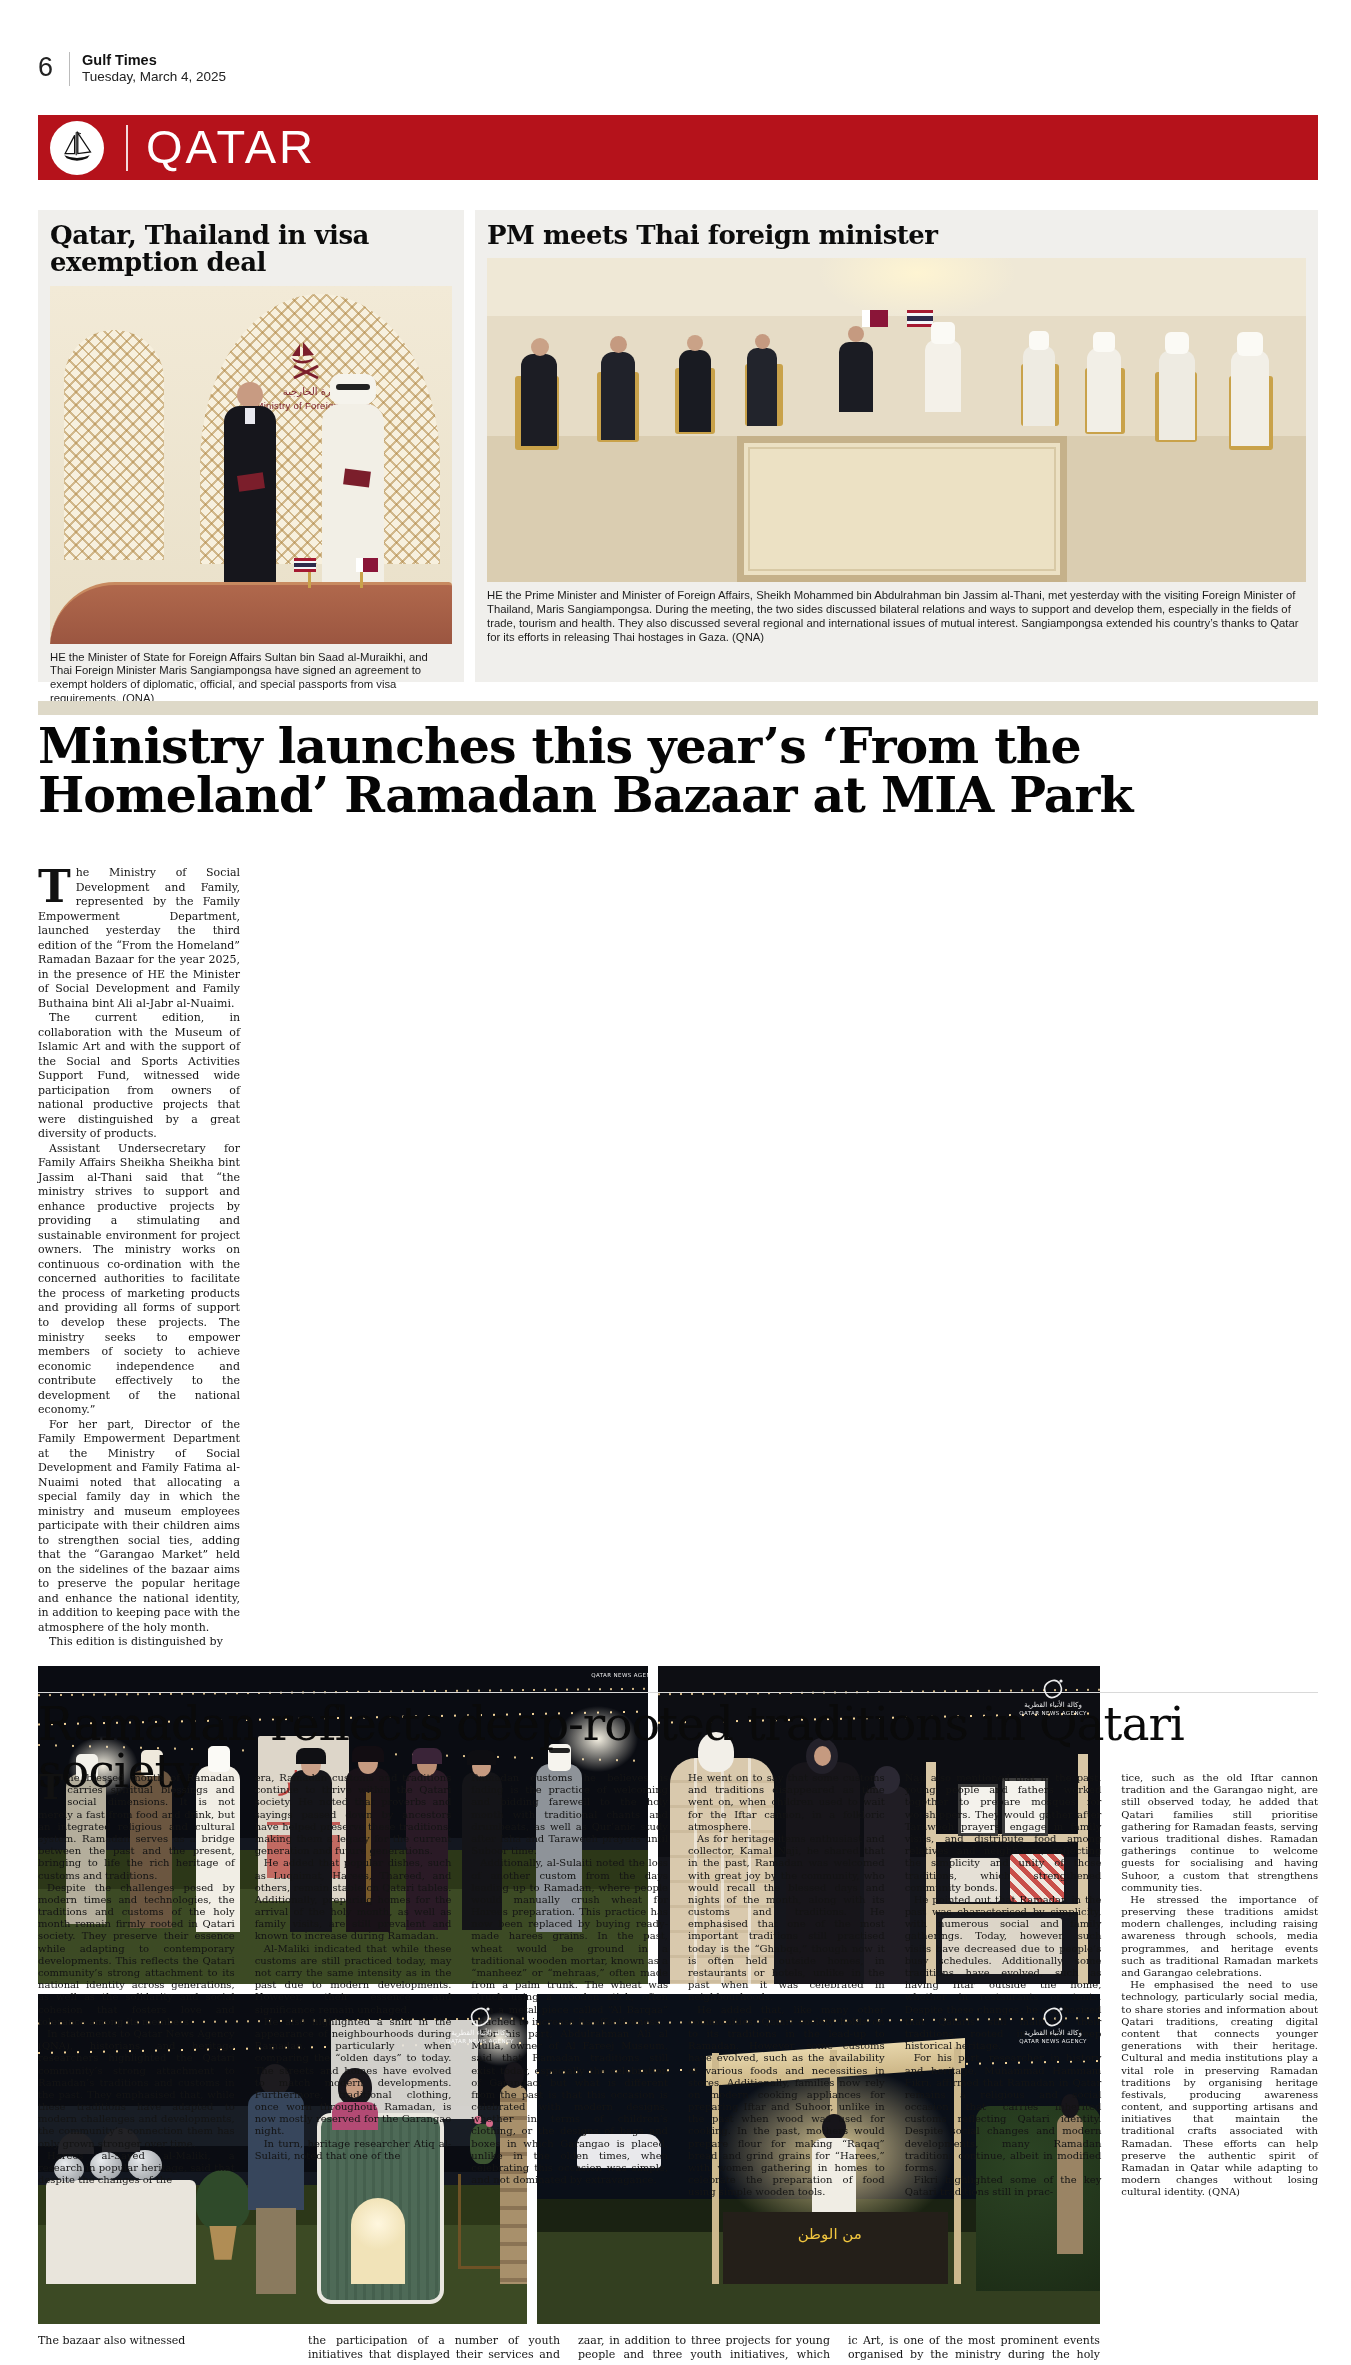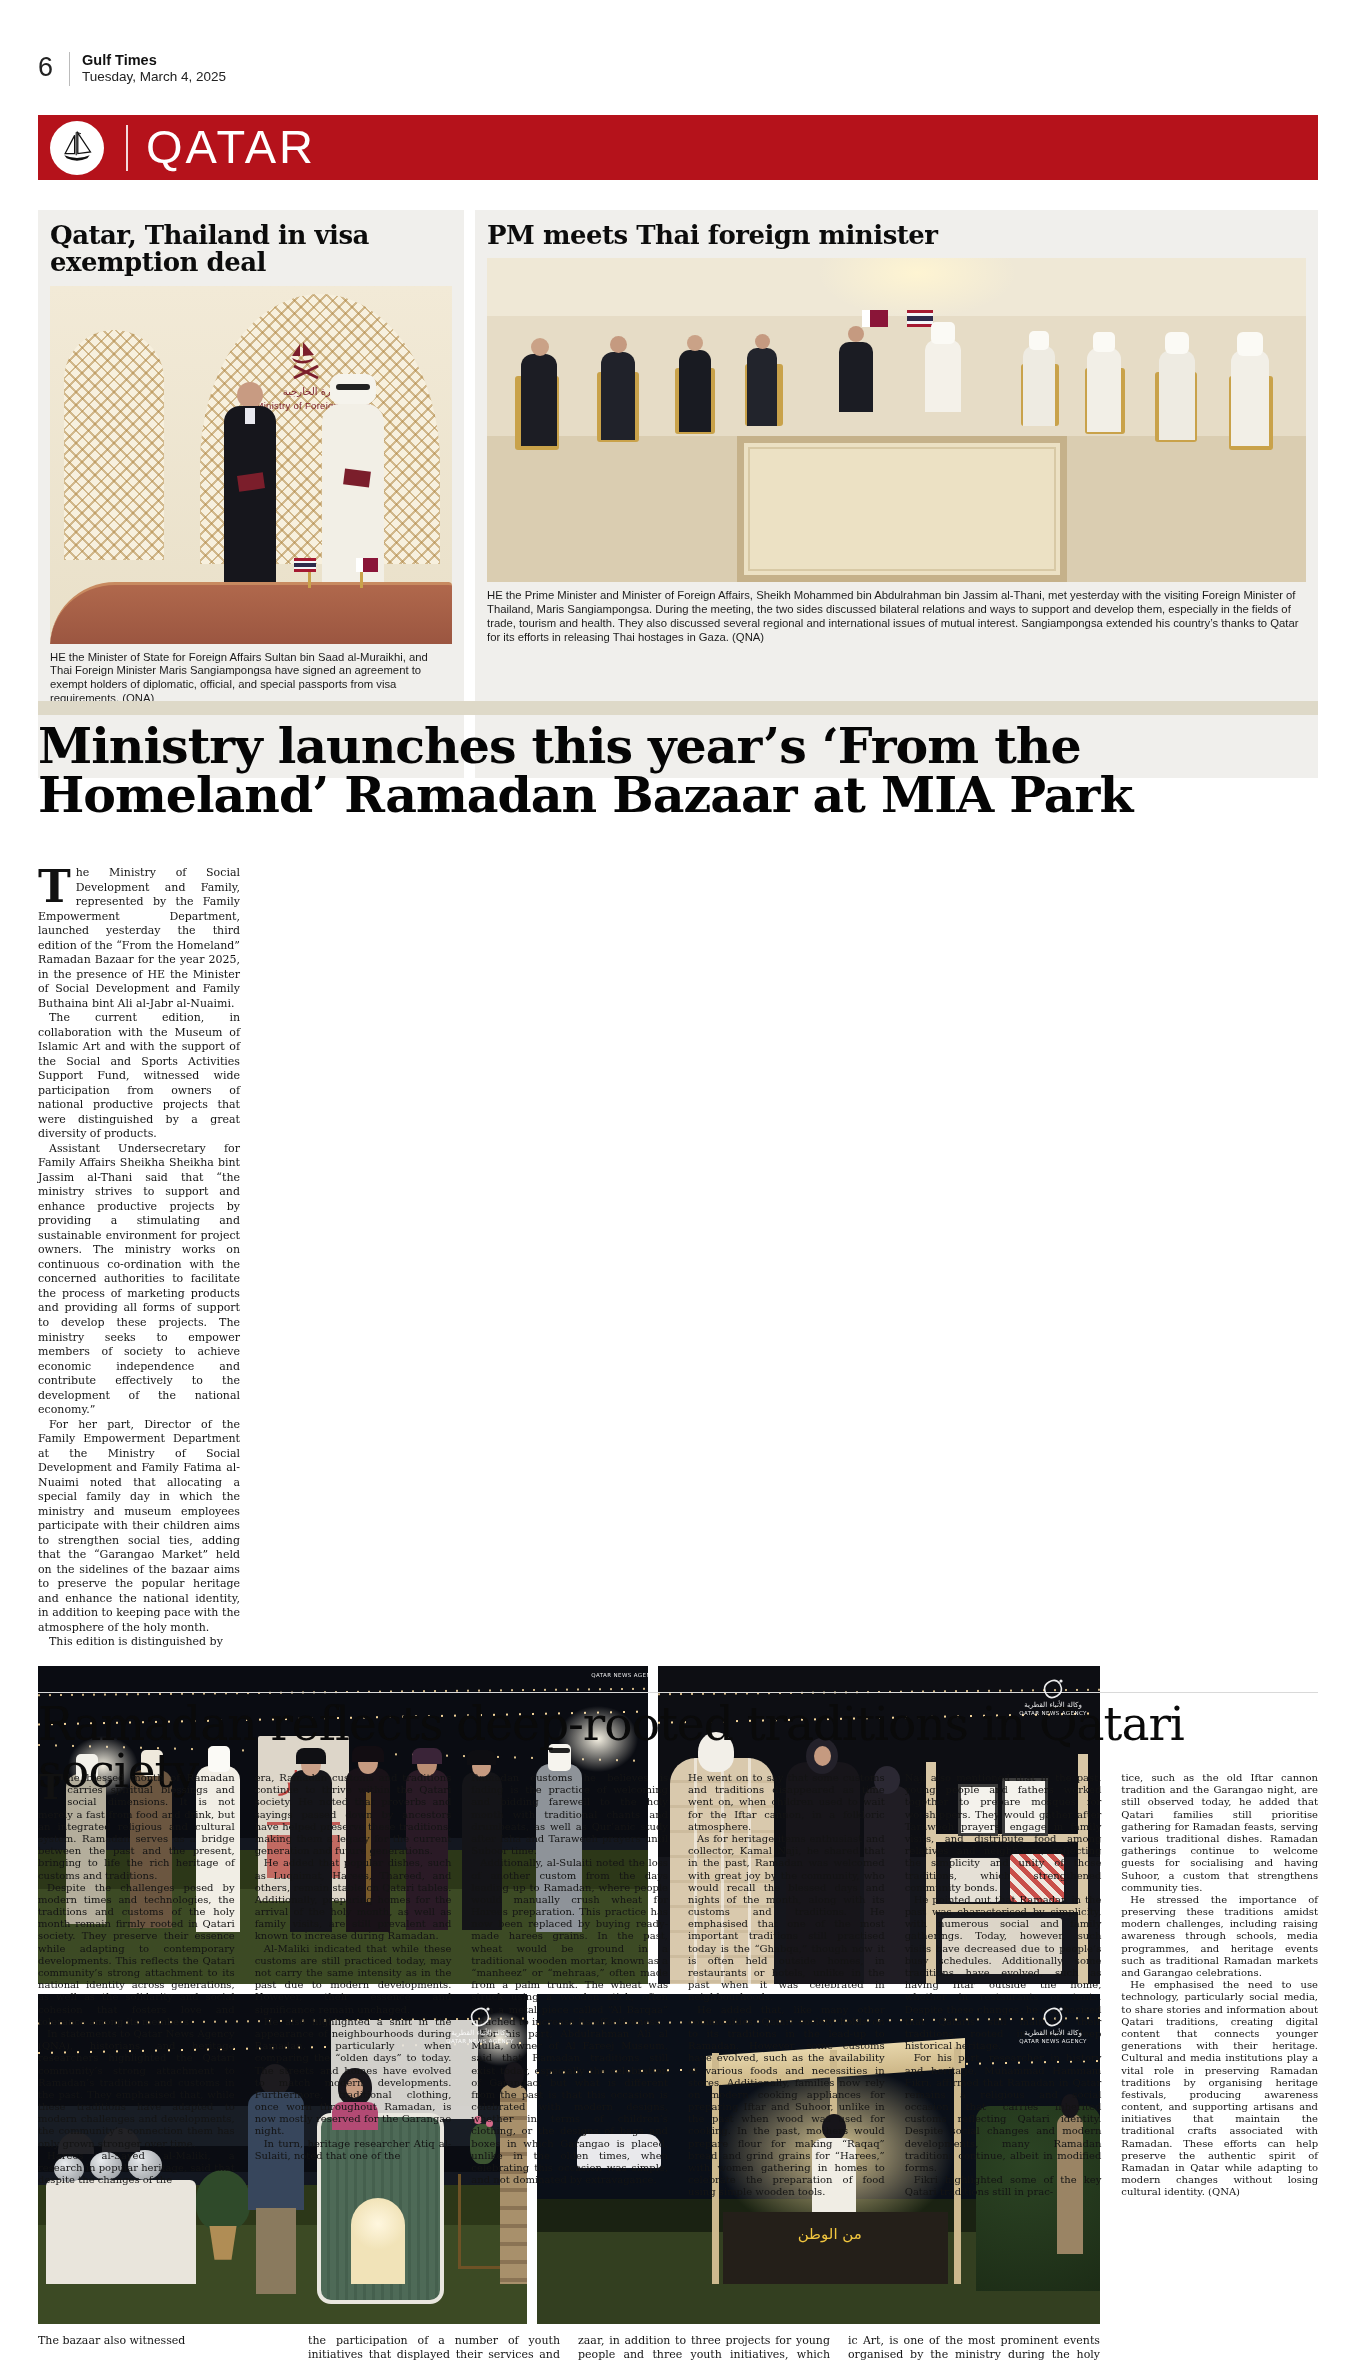--- a/index.html
+++ b/index.html
@@ -13,21 +13,21 @@
   .pub-date{font-family:"Liberation Sans",sans-serif;font-size:13.5px;color:#222;line-height:1.2;}
 
   
   .banner{position:absolute;left:38px;top:115px;width:1280px;height:65px;background:#b5121b;display:flex;align-items:center;}
   .logo-circle{width:54px;height:54px;border-radius:50%;background:#fff;margin-left:12px;display:flex;align-items:center;justify-content:center;}
   .banner-sep{width:2px;height:46px;background:rgba(255,255,255,.85);margin:0 18px 0 22px;}
   .section-title{font-family:"Liberation Sans",sans-serif;font-weight:300;font-size:47px;letter-spacing:3px;color:#fff;line-height:1;margin-top:-3px;}
 
   
   .top-row{position:absolute;left:38px;top:210px;width:1280px;display:flex;gap:11px;}
-  .abox{background:#f0efec;padding:12px 12px 14px;box-sizing:border-box;height:568px;}
+  .abox{background:#f0efec;padding:12px 12px 14px;box-sizing:border-box;height:472px;}
   .abox.visa{width:426px;}
   .abox.pm{width:843px;}
   .abox h2{margin:0 0 9px;font-family:"DejaVu Serif",serif;font-weight:bold;font-size:26px;letter-spacing:-.5px;line-height:1.05;color:#0c0c0c;}
   .caption{font-family:"Liberation Sans",sans-serif;font-size:11.3px;line-height:1.22;color:#1c1c1c;margin:7px 0 0;}
 
   .photo{position:relative;overflow:hidden;}
   .photo *{position:absolute;}
 
   
   .ph-visa{width:402px;height:358px;background:linear-gradient(#f2ead7,#e9e0c9);}

